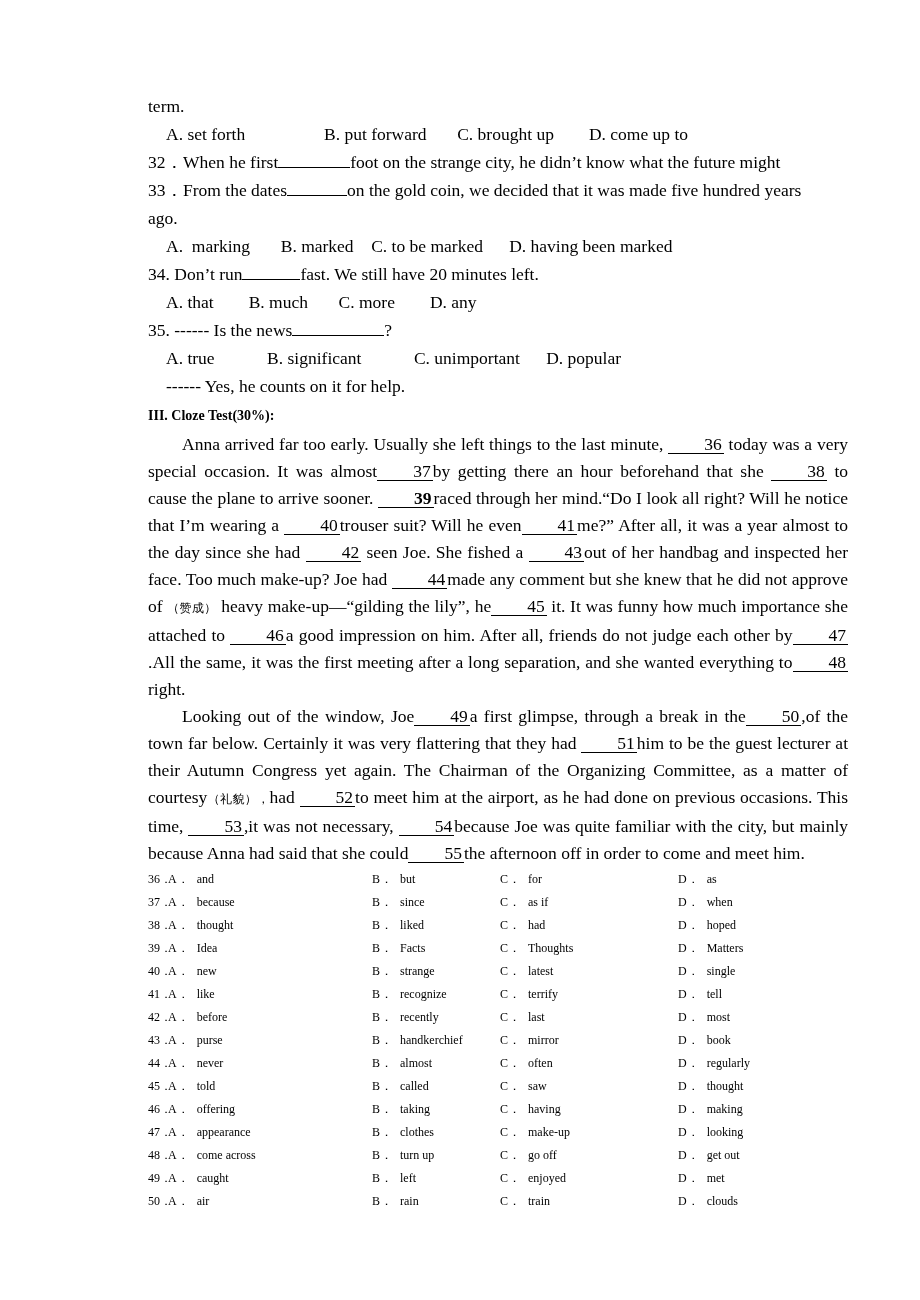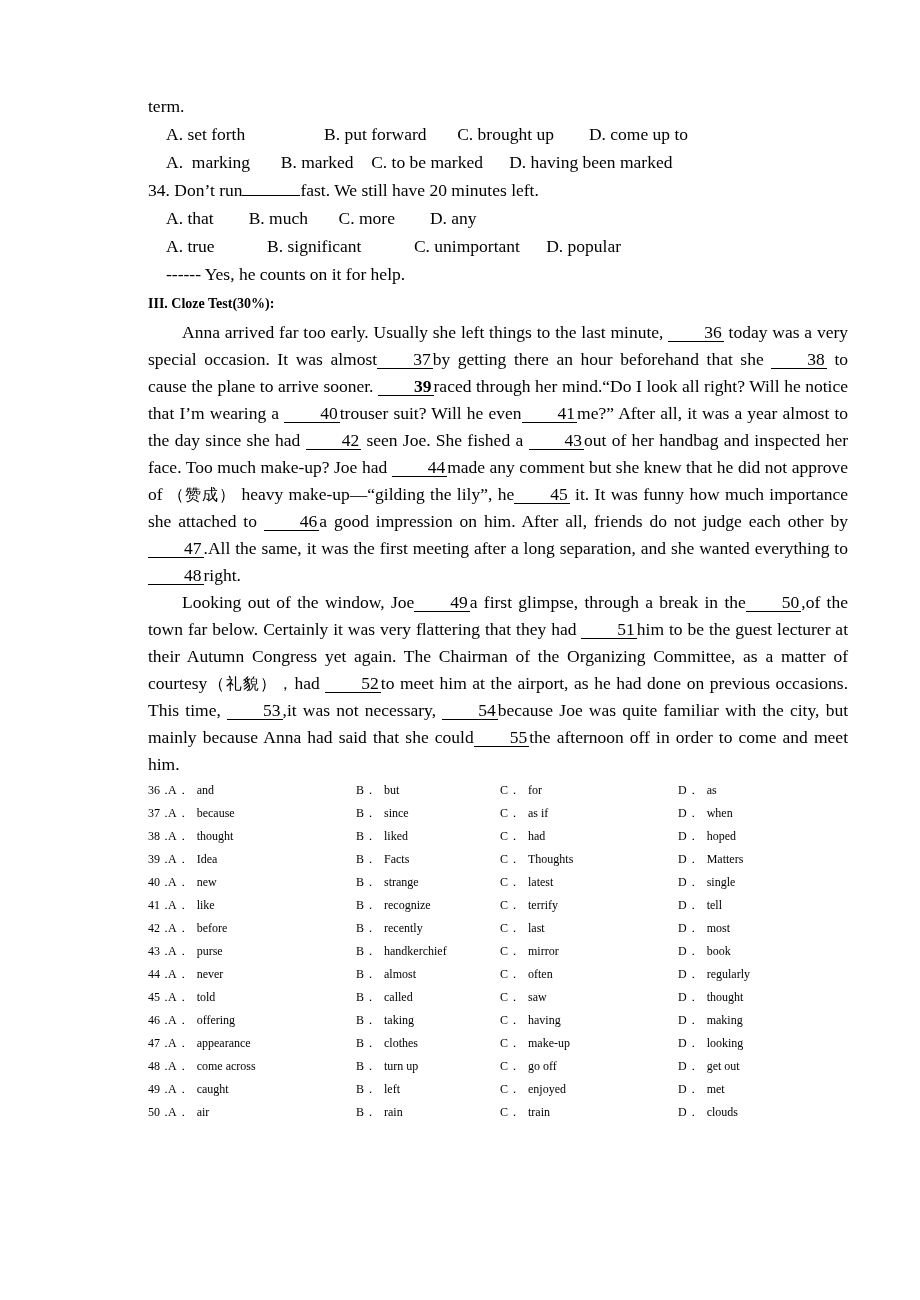--- a/index.html
+++ b/index.html
@@ -66,71 +66,75 @@
   .gap {
     display: inline-block;
     border-bottom: 1px solid #000;
     text-align: center;
     min-width: 40px;
     padding: 0 2px;
     line-height: 1.05em;
   }
   .gap.bold { font-weight: bold; }
   .gap.nopad { min-width: 34px; }
-  .cn { font-family: "DejaVu Sans", sans-serif; font-size: 16px; }
+  .cn { font-family: "DejaVu Sans", sans-serif; font-size: 12px; }
 
   
   .ans-list { margin-top: 1px; font-size: 12px; }
   .ans-row {
     display: block;
     height: 23px;
     line-height: 23px;
     white-space: nowrap;
     position: relative;
   }
   .ans-num {
     display: inline-block;
     width: 38px;
     text-align: left;
   }
   .ans-cell {
     display: inline-block;
     position: absolute;
   }
   .c-a { left: 20px; }
-  .c-b { left: 208px; }
+  .c-b { left: 224px; }
   .c-c { left: 352px; }
   .c-d { left: 530px; }
   .ans-letter { letter-spacing: 0.5px; }
   .ans-text { padding-left: 7px; }
 </style>
 </head>
 <body>
 
 <div class="page">
   <div class="col">
 
     <div class="mc-block">
       <div class="stem">term.</div>
       <div class="opts-row"><span class="opt">A. set forth</span><span>                  </span><span class="opt">B. put forward</span><span>       </span><span class="opt">C. brought up</span><span>        </span><span class="opt">D. come up to</span></div>
     </div>
 
     <div class="mc-block">
+      <div class="stem"><span>32．</span><span>When he first</span><span class="blank b-w1"></span><span>foot on the strange city, he didn’t know what the future might</span></div>
     </div>
 
     <div class="mc-block">
+      <div class="stem"><span>33．</span><span>From the dates</span><span class="blank b-w3"></span><span>on the gold coin, we decided that it was made five hundred years</span></div>
+      <div class="stem-cont">ago.</div>
       <div class="opts-row"><span class="opt">A.  marking</span><span>       </span><span class="opt">B. marked</span><span>    </span><span class="opt">C. to be marked</span><span>      </span><span class="opt">D. having been marked</span></div>
     </div>
 
     <div class="mc-block">
       <div class="stem"><span>34.</span><span> </span><span>Don’t run</span><span class="blank b-w4"></span><span>fast. We still have 20 minutes left.</span></div>
       <div class="opts-row"><span class="opt">A. that</span><span>        </span><span class="opt">B. much</span><span>       </span><span class="opt">C. more</span><span>        </span><span class="opt">D. any</span></div>
     </div>
 
     <div class="mc-block">
+      <div class="stem"><span>35.</span><span> </span><span>------ Is the news</span><span class="blank b-w5"></span><span>?</span></div>
       <div class="opts-row"><span class="opt">A. true</span><span>            </span><span class="opt">B. significant</span><span>            </span><span class="opt">C. unimportant</span><span>      </span><span class="opt">D. popular</span></div>
       <div class="opts-row">------ Yes, he counts on it for help.</div>
     </div>
 
     <div class="heading">III. Cloze Test(30%):</div>
 
     <div class="cloze">
       <p><span>Anna arrived far too early. Usually she left things to the last minute,</span> <span class="gap">36</span> <span>today was a very special occasion. It was almost</span><span class="gap nopad">37</span><span>by getting there an hour beforehand that she</span> <span class="gap nopad">38</span> <span>to cause the plane to arrive sooner.</span> <span class="gap bold">39</span><span>raced through her mind.“Do I look all right? Will he notice that I’m wearing a</span> <span class="gap">40</span><span>trouser suit? Will he even</span><span class="gap nopad">41</span><span>me?” After all, it was a year almost to the day since she had</span> <span class="gap">42</span> <span>seen Joe. She fished a</span> <span class="gap">43</span><span>out of her handbag and inspected her face. Too much make-up? Joe had</span> <span class="gap nopad">44</span><span>made any comment but she knew that he did not approve of</span> <span class="cn">（赞成）</span> <span>heavy make-up—“gilding the lily”, he</span><span class="gap nopad">45</span> <span>it. It was funny how much importance she attached to</span> <span class="gap">46</span><span>a good impression on him. After all, friends do not judge each other by</span><span class="gap nopad">47</span><span>.All the same, it was the first meeting after a long separation, and she wanted everything to</span><span class="gap nopad">48</span><span>right.</span></p>
 
       <p><span>Looking out of the window, Joe</span><span class="gap nopad">49</span><span>a first glimpse, through a break in the</span><span class="gap nopad">50</span><span>,of the town far below. Certainly it was very flattering that they had</span> <span class="gap nopad">51</span><span>him to be the guest lecturer at their Autumn Congress yet again. The Chairman of the Organizing Committee, as a matter of courtesy</span><span class="cn">（礼貌），</span><span>had</span> <span class="gap">52</span><span>to meet him at the airport, as he had done on previous occasions. This time,</span> <span class="gap">53</span><span>,it was not necessary,</span> <span class="gap">54</span><span>because Joe was quite familiar with   the city, but mainly because Anna had said that she could</span><span class="gap nopad">55</span><span>the afternoon off in order to come and meet him.</span></p>

